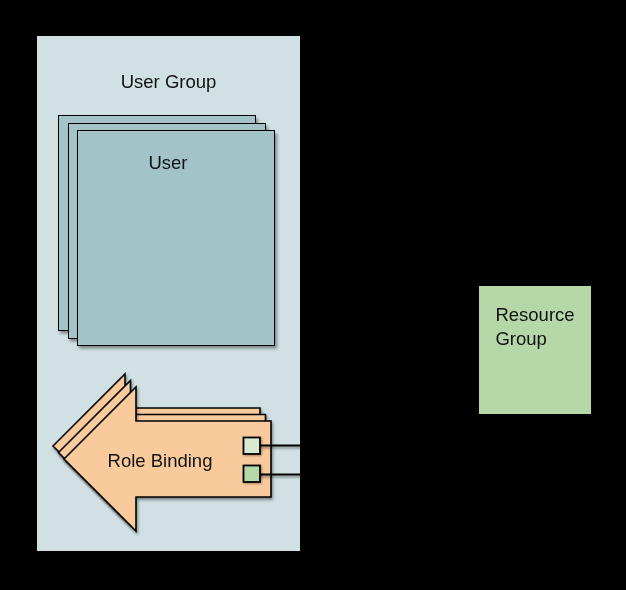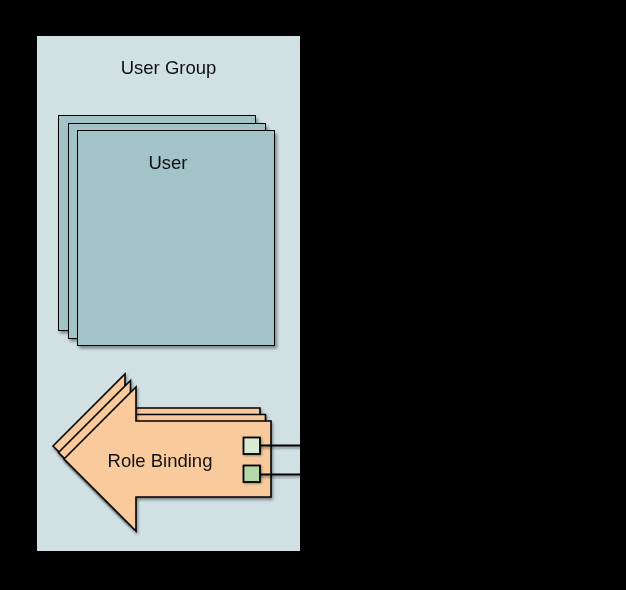--- a/index.html
+++ b/index.html
@@ -18,21 +18,21 @@
   
   #user-group {
     position: absolute;
     left: 36px; top: 35px;
     width: 265px; height: 517px;
     background: #d0e0e3;
     border: 1px solid #000;
   }
   #user-group-title {
     position: absolute;
-    left: 0; right: 0; top: 21px;
+    left: 0; right: 0; top: 35px;
     text-align: center;
   }
 
   
   .user-card {
     position: absolute;
     width: 198px; height: 216px;
     background: #a2c4c9;
     border: 1.5px solid #000;
     box-shadow: 2px 2.5px 3px rgba(0,0,0,0.40);
@@ -130,14 +130,18 @@
     <line class="connector-line" x1="258" y1="445.5" x2="336" y2="445.5"></line>
     <line class="connector-line" x1="258" y1="474.5" x2="336" y2="474.5"></line>
 
     <rect class="swatch swatch-light" x="243.5" y="437.5" width="16.5" height="16.5"></rect>
     <rect class="swatch swatch-green" x="243.5" y="465.5" width="16.5" height="16.5"></rect>
 
     <text id="role-binding-title" x="160" y="467" text-anchor="middle">Role Binding</text>
   </svg>
 
 
+  <div id="resource-group-box">
+    <span id="resource-group-title" class="label">Resource
+Group</span>
+  </div>
 
 </div>
 
 </body></html>

